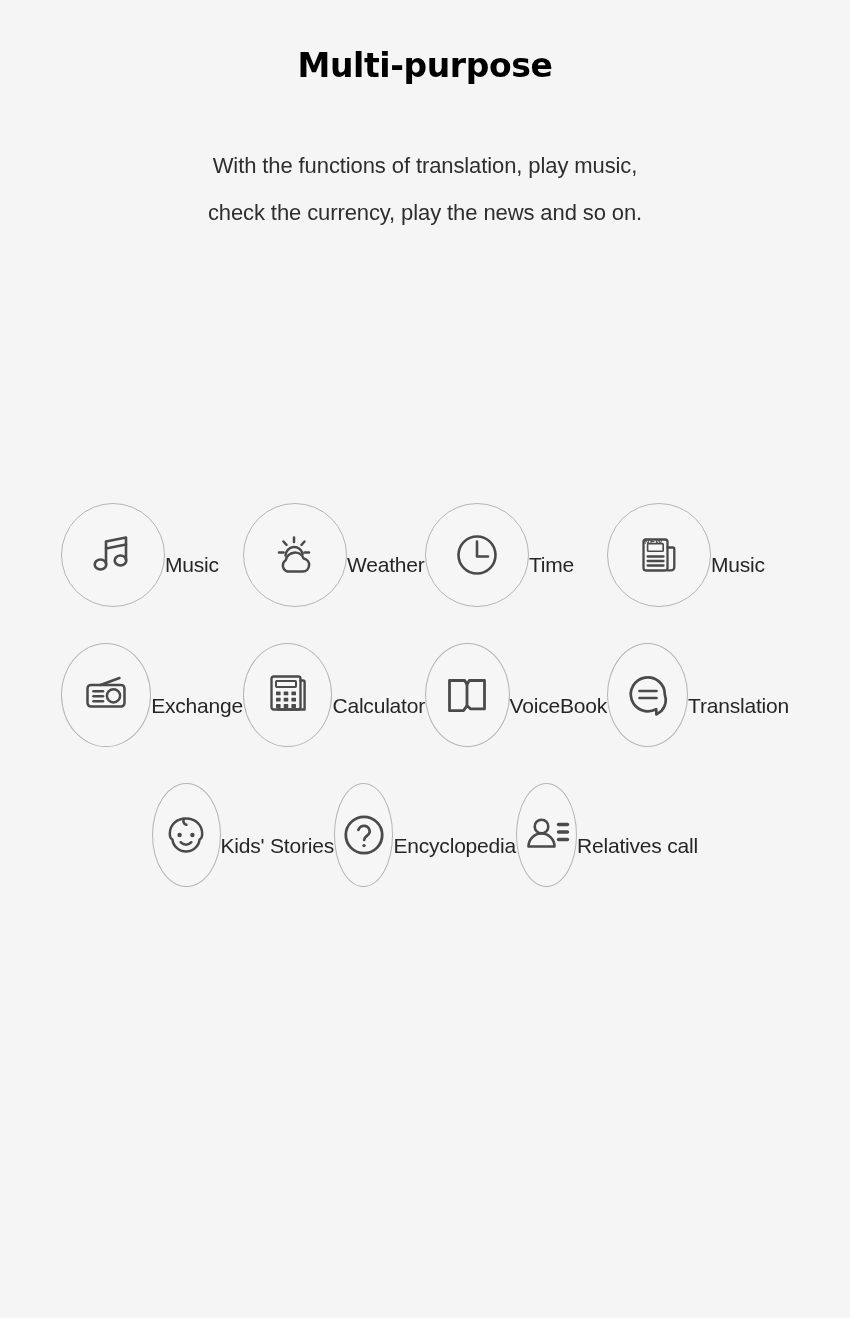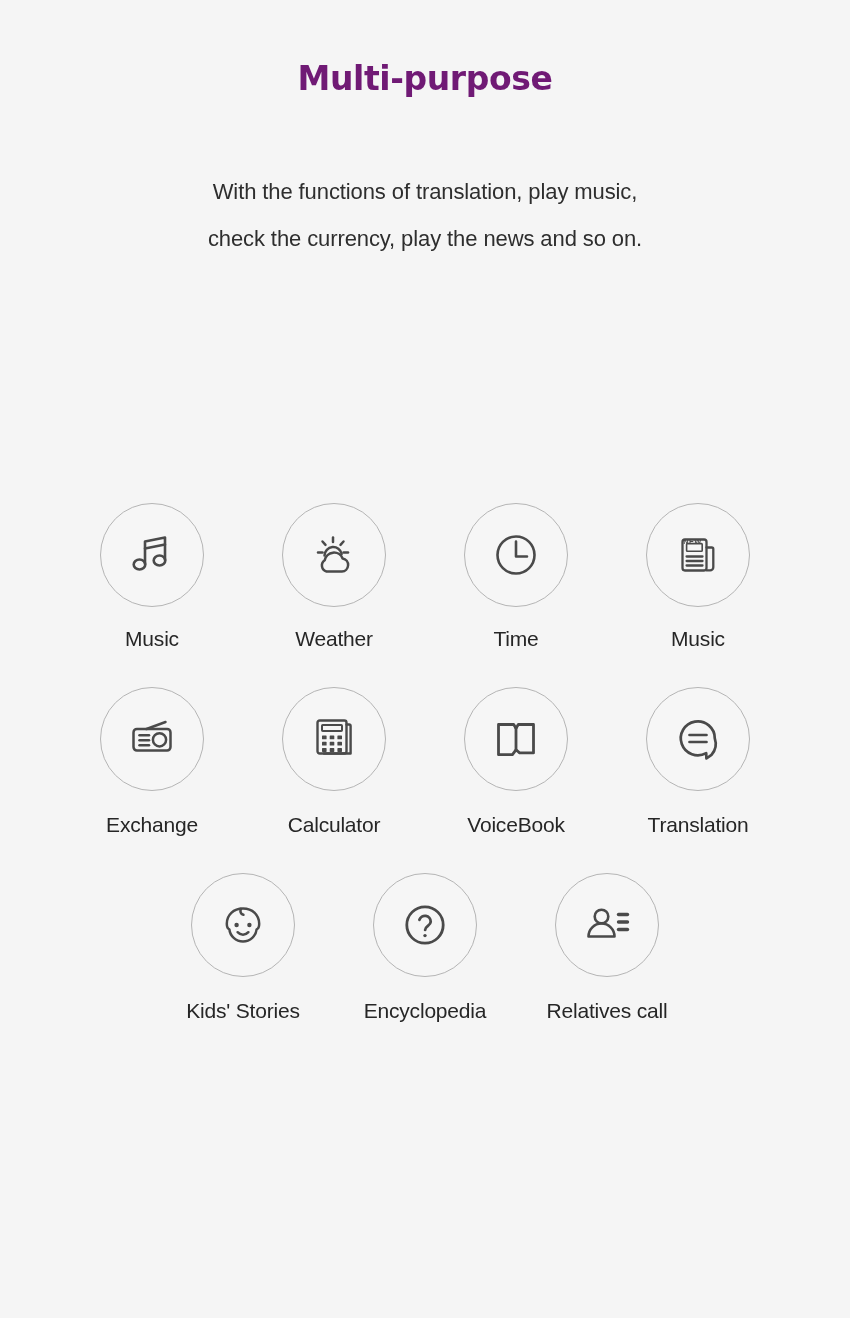--- a/index.html
+++ b/index.html
@@ -26,22 +26,22 @@
 
   
   .header {
     padding-top: 46px;
     text-align: center;
   }
   .page-title {
     font-size: 33px;
     font-weight: bold;
     letter-spacing: -0.4px;
-    color: #701a75;
-    margin: 13px;
+    color: #000000;
+    margin: 0;
     line-height: 1.2;
     font-family: "DejaVu Sans", sans-serif;
   }
 
   .subtitle {
     margin: 0;
     padding-top: 56px;
     text-align: center;
     font-size: 22px;
     line-height: 47px;
@@ -65,21 +65,21 @@
     display: flex;
     justify-content: center;
     align-items: flex-start;
     margin-bottom: 36px;
   }
   .feature-row:last-child { margin-bottom: 0; }
 
   .feature-item {
     width: 182px;
     display: flex;
-    flex-direction: column;
+    flex-direction: row;
     align-items: center;
   }
 
   .icon-circle {
     width: 104px;
     height: 104px;
     border-radius: 50%;
     border: 1.4px solid #b5b5b5;
     background: #f6f6f6;
     display: flex;

